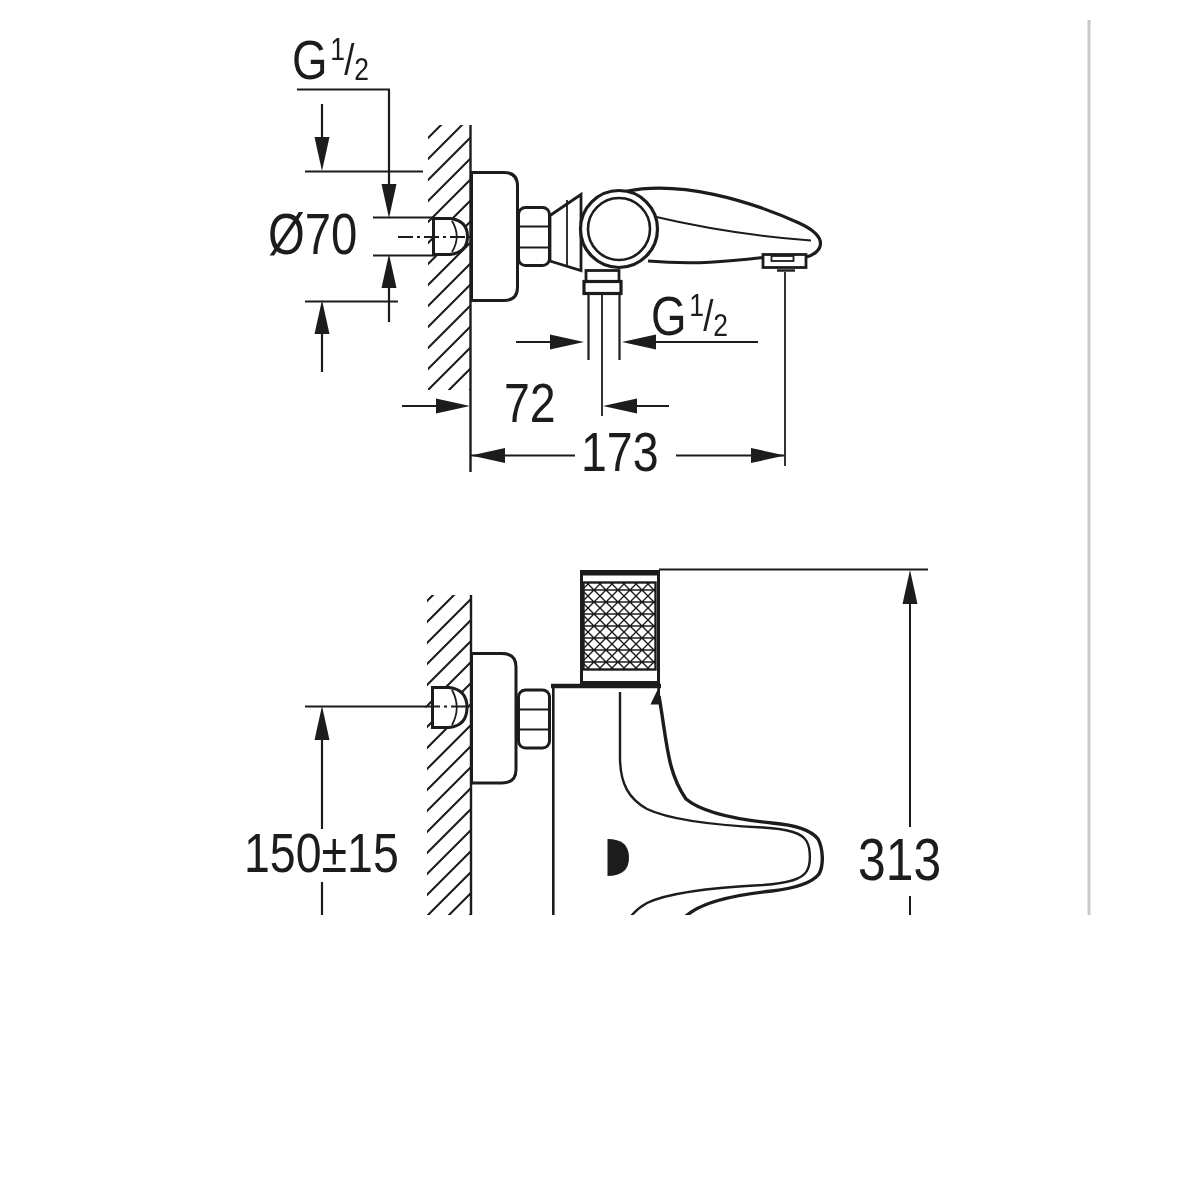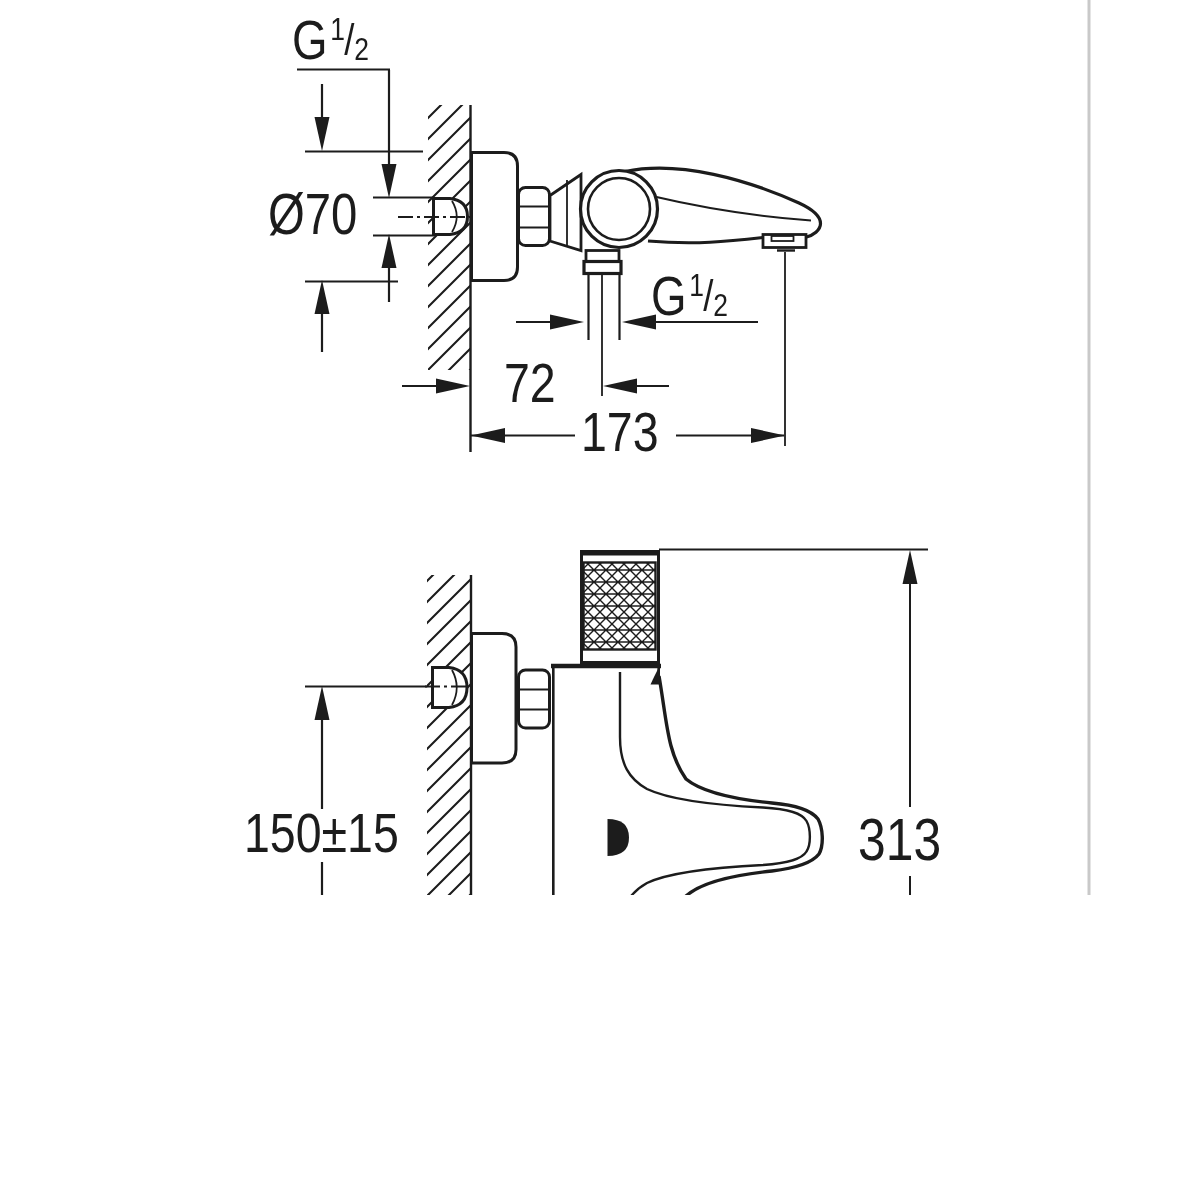--- a/index.html
+++ b/index.html
@@ -1,18 +1,18 @@
 <!DOCTYPE html>
 <html><head>
 <meta charset="utf-8">
 <style>
   html,body{margin:0;padding:0;background:#ffffff;}
   #stage{
     position:relative;width:1200px;height:895px;background:#ffffff;
-    font-family:"Liberation Sans", sans-serif;color:#1c1c1c;overflow:hidden;
+    font-family:"Liberation Sans", sans-serif;color:#1c1c1c;overflow:hidden;margin-top:20px;
   }
   #linework{position:absolute;left:0;top:0;}
   .lbl{
     position:absolute;line-height:1;white-space:nowrap;color:#1c1c1c;
     transform:scaleX(0.83);transform-origin:0 0;letter-spacing:0px;
   }
   .dim56{font-size:56px;}
   .dim57{font-size:57px;}
   .dim60{font-size:60px;}
   .thread{font-size:55px;}

